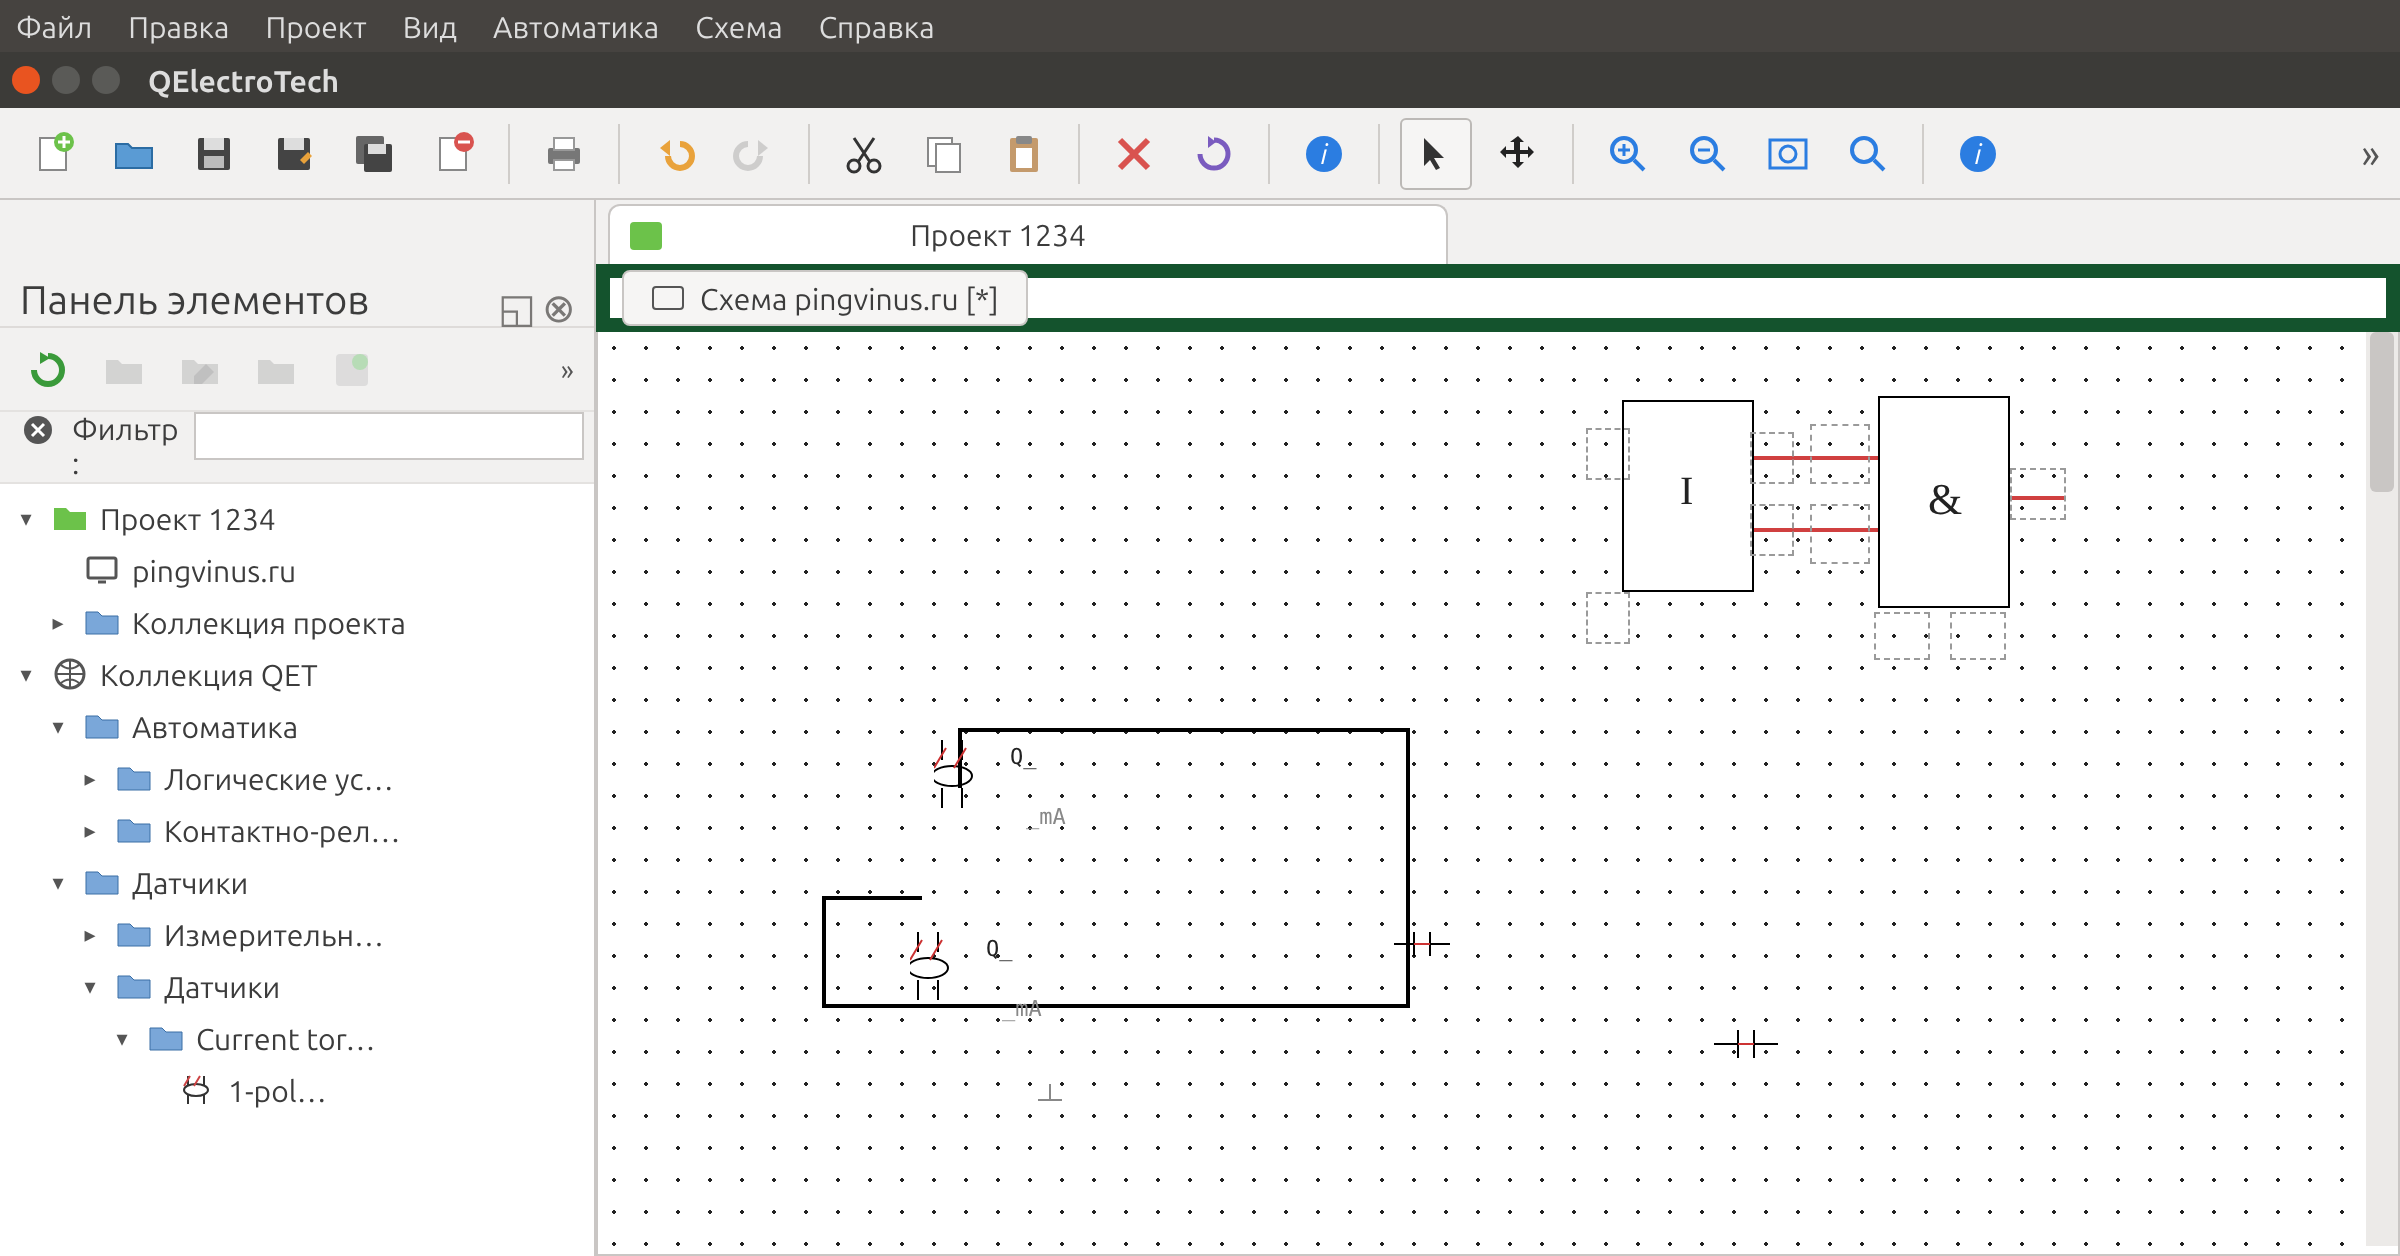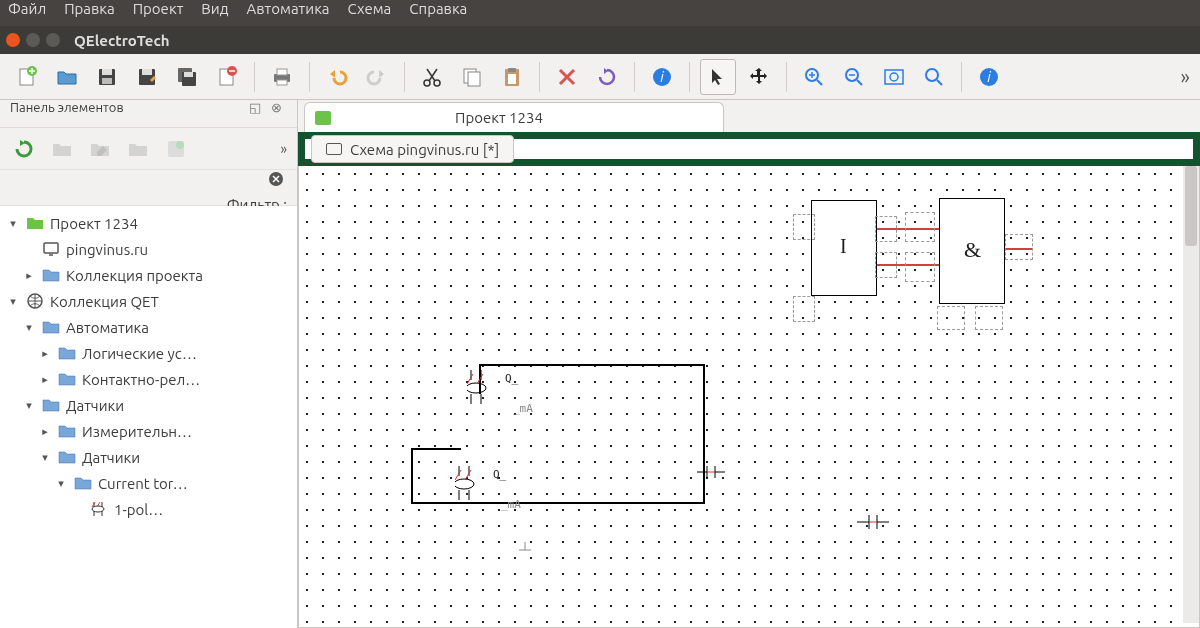--- a/index.html
+++ b/index.html
@@ -1,19 +1,19 @@
 <!DOCTYPE html>
 <html><head>
 <meta charset="utf-8">
 <style>
 * { margin: 0; padding: 0; box-sizing: border-box; font-family: Ubuntu, "Segoe UI", sans-serif; }
 body { width: 1200px; height: 628px; background: #f0eeed; overflow: hidden; font-size: 14px; color: #3c3c3c; }
 
 
-.menubar { height: 26px; background: #464340; display: flex; align-items: flex-start; padding: 0 8px; gap: 18px; color: #ddd; font-size: 15px; }
+.menubar { height: 26px; background: #464340; display: flex; align-items: center; padding: 0 8px; gap: 18px; color: #ddd; font-size: 15px; }
 .menubar span { cursor: default; }
 
 
 .titlebar { height: 28px; background: #3c3b38; display: flex; align-items: center; padding: 0 6px; gap: 6px; color: #ddd; font-size: 15px; }
 .wbtn { width: 14px; height: 14px; border-radius: 50%; }
 .wbtn.close { background: #e95420; }
 .wbtn.min { background: #5a5a57; }
 .wbtn.max { background: #5a5a57; }
 .titlebar .ttl { margin-left: 8px; font-weight: 700; text-align: center; }
 
@@ -23,30 +23,30 @@
 .tsep { width: 1px; height: 30px; background: #d0cdca; margin: 0 4px; }
 .tbtn.framed { border: 1px solid #bcb9b6; background: #f6f5f4; width: 36px; height: 36px; }
 
 .toolbar-more { font-size: 20px; margin-left: auto; color: #555; }
 
 
 .content { display: flex; height: calc(628px - 26px - 28px - 46px); }
 
 
 .panel { width: 298px; background: #f2f1f0; border-right: 1px solid #c9c6c4; display: flex; flex-direction: column; }
-.panel-hdr { height: 28px; display: flex; padding: 0 10px; gap: 6px; font-size: 13px; color: #3c3c3c; border-bottom: 1px solid #dedbd9; }
+.panel-hdr { height: 28px; display: flex; align-items: center; padding: 0 10px; gap: 6px; font-size: 20px; color: #3c3c3c; border-bottom: 1px solid #dedbd9; margin-top: 36px; }
 .panel-hdr .spacer { flex: 1; }
 .panel-hdr .pbtn { width: 16px; height: 16px; color: #7a7876; }
 
 .panel-tool { height: 42px; display: flex; align-items: center; gap: 10px; padding: 0 10px; border-bottom: 1px solid #e4e2e0; }
 .pticon { width: 28px; height: 28px; display: flex; align-items: center; justify-content: center; opacity: .55; }
 .pticon.enabled { opacity: 1; }
 .pt-more { margin-left: auto; color: #555; }
 
-.filter-row { height: 36px; display: flex; align-items: flex-end; gap: 8px; padding: 0 10px; border-bottom: 1px solid #e4e2e0; flex-direction: column; }
+.filter-row { height: 36px; display: flex; align-items: flex-start; gap: 8px; padding: 0 10px; border-bottom: 1px solid #e4e2e0; }
 .filter-row .clr { width: 20px; height: 20px; }
 .filter-row input { flex: 1; height: 24px; border: 1px solid #c9c6c4; background: #fff; padding: 0 6px; font-size: 14px; }
 .filter-row label { font-size: 15px; }
 
 .tree { flex: 1; overflow: auto; padding: 4px 0; font-size: 15px; background: #fff; }
 .trow { height: 26px; display: flex; align-items: center; gap: 6px; padding-right: 6px; white-space: nowrap; overflow: hidden; text-overflow: ellipsis; }
 .trow .tw { display: inline-block; width: 14px; text-align: center; color: #555; font-size: 11px; }
 .trow .ic { width: 18px; height: 18px; flex-shrink: 0; }
 .trow.selected { background: #f07746; color: #fff; }
 .ind1 { padding-left: 6px; }

